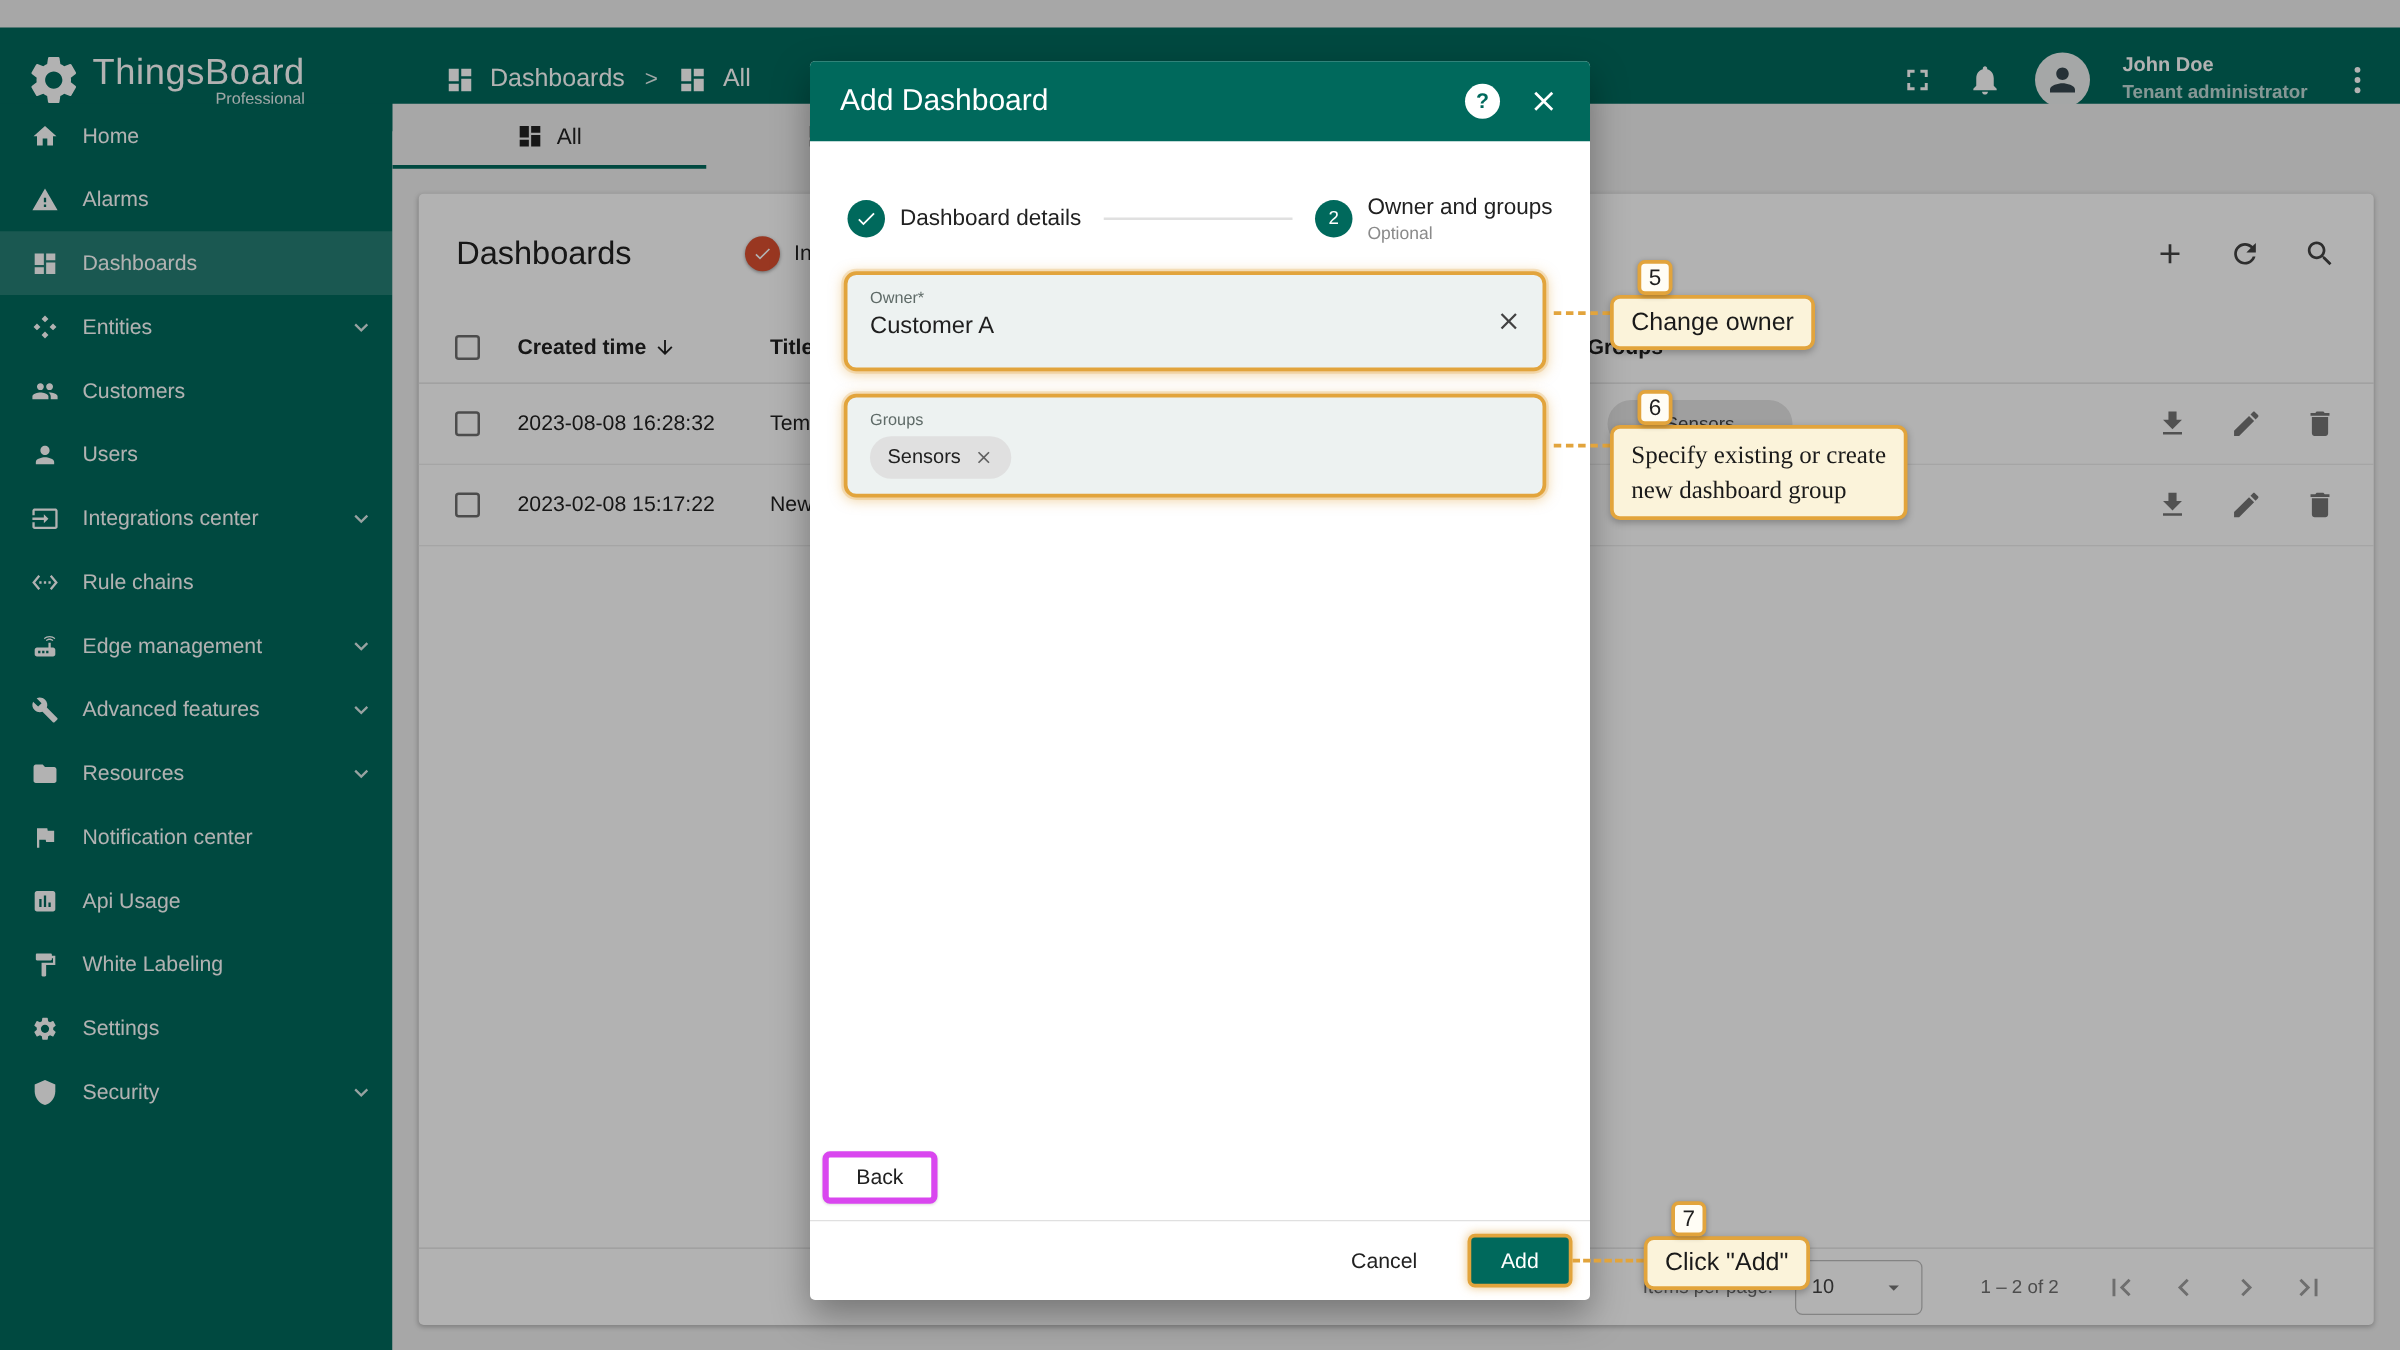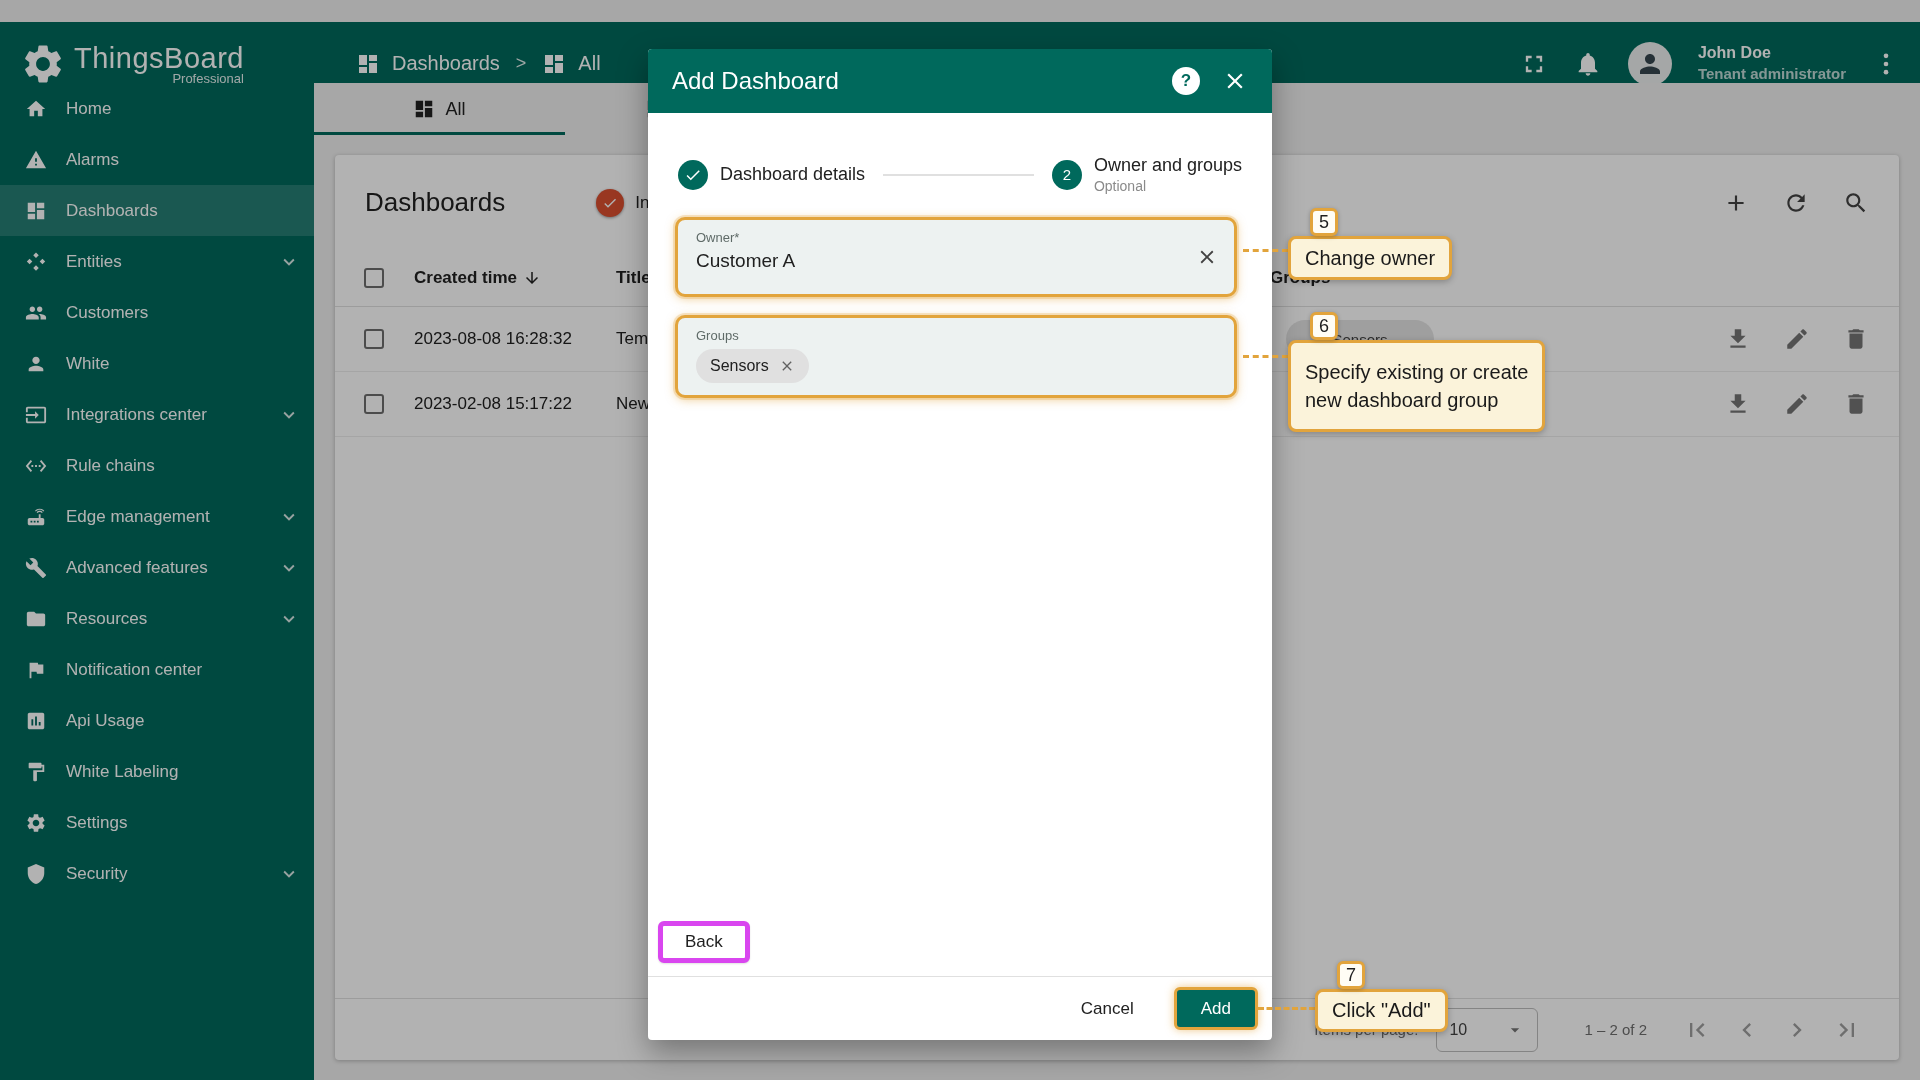--- a/index.html
+++ b/index.html
@@ -147,21 +147,21 @@
   .ann-badge { position:absolute; width:28px; height:28px; background:#FFFDF5; border:3px solid #E2A43C;
     border-radius:6px; display:flex; align-items:center; justify-content:center; font-size:18px;
     font-weight:500; color:#1F1F1F; z-index:60; box-shadow:0 1px 4px rgba(0,0,0,.25); }
   .badge-5 { left:1310px; top:208px; }
   .badge-6 { left:1310px; top:312px; }
   .badge-7 { left:1337px; top:961px; }
   .ann-box { position:absolute; background:#FBF3DA; border:3px solid #E2A43C; border-radius:8px;
     z-index:59; color:#1A1A1A; font-size:20px; display:flex; flex-direction:column;
     justify-content:center; padding:6px 14px; box-shadow:0 2px 6px rgba(0,0,0,.25); white-space:nowrap; }
   .box-5 { left:1288px; top:236px; height:44px; }
-  .box-6 { left:1288px; top:340px; height:92px; line-height:1.4; }
+  .box-6 { left:1288px; top:340px; height:76px; line-height:1.4;font-family:Liberation Serif, serif; }
   .box-7 { left:1315px; top:989px; height:43px; }
   .dash { position:absolute; border-top:3px dashed #E2A43C; z-index:58; }
   .dash-5 { left:1243px; top:249px; width:45px; }
   .dash-6 { left:1243px; top:355px; width:45px; }
   .dash-7 { left:1258px; top:1007px; width:57px; }
 </style>
 </head>
 <body>
 
 <header class="app-header">
@@ -266,21 +266,21 @@
         </svg>
       </span>
     <span>Customers</span>
   </div>
   <div class="side-item">
     <span class="si-icon">
         <svg viewBox="0 0 24 24">
           <path d="M12 12c2.21 0 4-1.79 4-4s-1.79-4-4-4-4 1.79-4 4 1.79 4 4 4zm0 2c-2.67 0-8 1.34-8 4v2h16v-2c0-2.66-5.33-4-8-4z"></path>
         </svg>
       </span>
-    <span>White</span>
+    <span>Users</span>
   </div>
   <div class="side-item">
     <span class="si-icon">
         <svg viewBox="0 0 24 24">
           <path d="M21 3.01H3c-1.1 0-2 .9-2 2V9h2V4.99h18v14.03H3V15H1v4.01c0 1.1.9 1.98 2 1.98h18c1.1 0 2-.88 2-1.98v-14c0-1.11-.9-2-2-2zM11 16l4-4-4-4v3H1v2h10v3z"></path>
         </svg>
       </span>
     <span>Integrations center</span>
     <span class="si-chevron">
         <svg viewBox="0 0 24 24">

